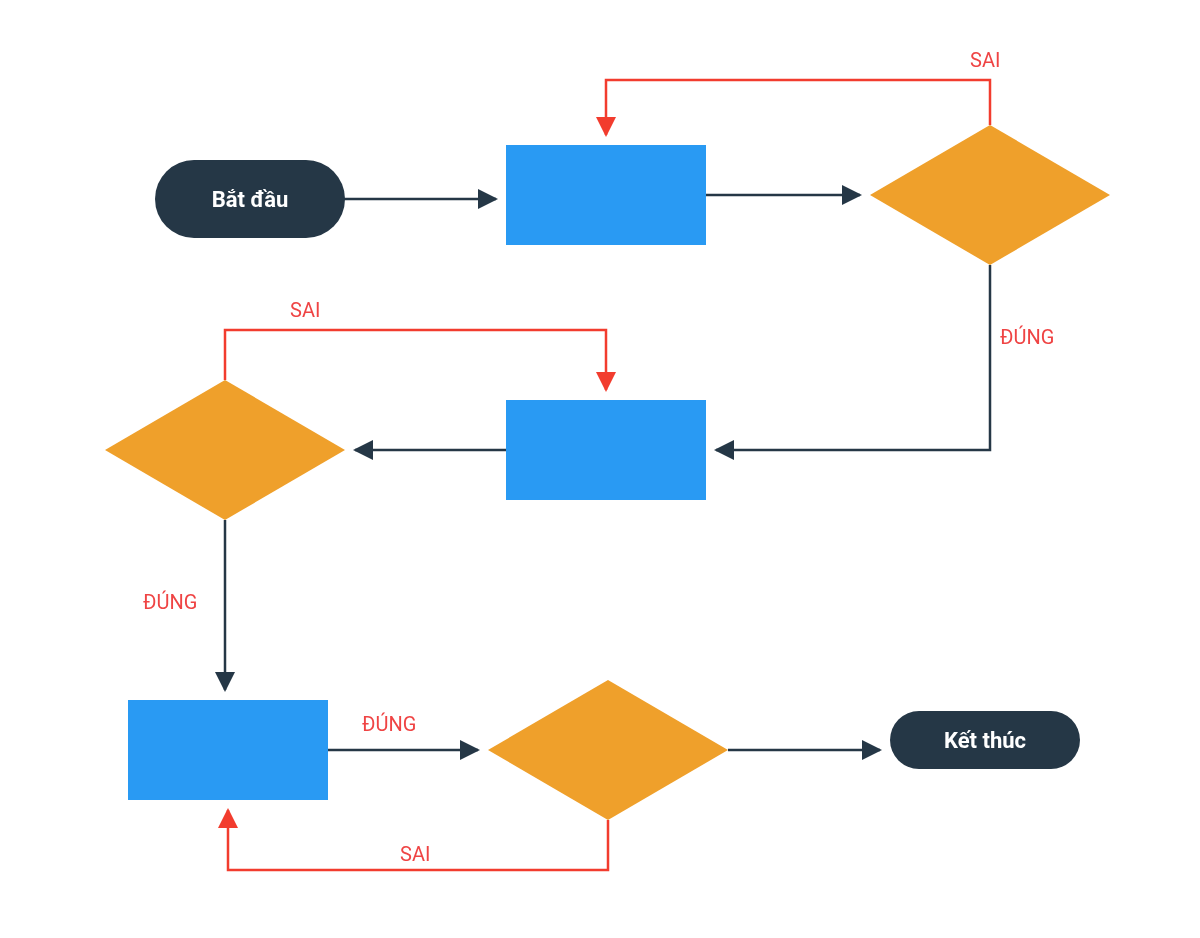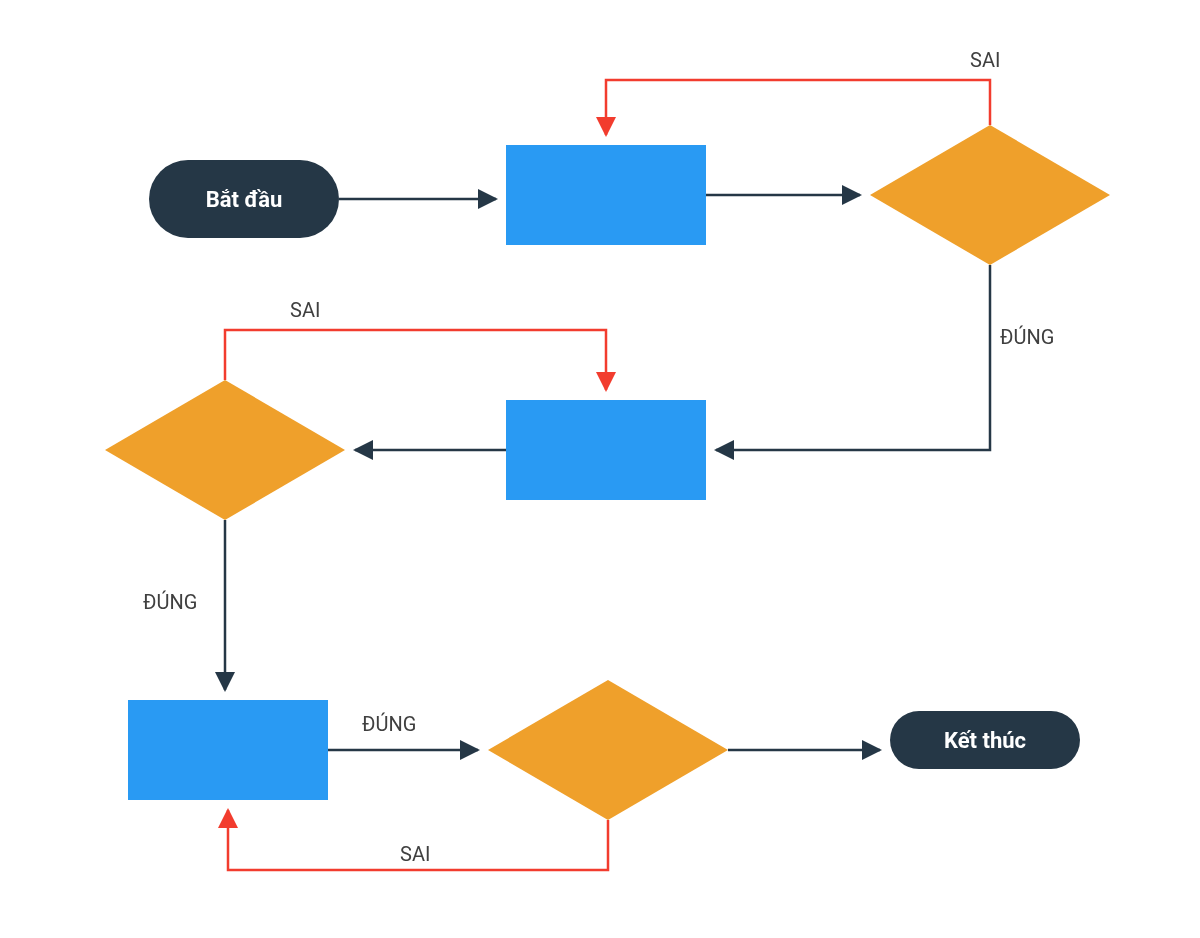--- a/index.html
+++ b/index.html
@@ -1,21 +1,21 @@
 <!DOCTYPE html>
 <html><head>
 <meta charset="utf-8">
 <style>
   html,body{margin:0;padding:0;background:#fff;font-family:-apple-system,BlinkMacSystemFont,"Segoe UI",Roboto,Helvetica,Arial,sans-serif;}
   .canvas{position:relative;width:1200px;height:938px;}
   svg{position:absolute;top:0;left:0;}
   .node{position:absolute;display:flex;align-items:center;justify-content:center;box-sizing:border-box;}
   .terminator{background:#253746;color:#fff;font-weight:700;font-size:22px;border-radius:40px;}
   .process{background:#299AF3;}
-  .edge-label{position:absolute;font-size:20px;color:#404040;background:transparent;white-space:nowrap;}
+  .edge-label{position:absolute;font-size:20px;color:#ef4444;background:transparent;white-space:nowrap;}
 </style>
 </head>
 <body>
 
 <div class="canvas">
 
   <svg width="1200" height="938">
     <defs>
       <marker id="arrow-default" viewBox="0 0 10 10" refX="9" refY="5" markerWidth="8" markerHeight="8" orient="auto-start-reverse">
         <path d="M0,0 L10,5 L0,10 z" fill="#253746"></path>
@@ -31,21 +31,21 @@
         <path d="M990,265 L990,450 L716,450" fill="none" stroke="#253746" stroke-width="2.5" marker-end="url(#arrow-default)"></path>
         <path d="M506,450 L355,450" fill="none" stroke="#253746" stroke-width="2.5" marker-end="url(#arrow-default)"></path>
         <path d="M225,380 L225,330 L606,330 L606,390" fill="none" stroke="#F23C2E" stroke-width="2.5" marker-end="url(#arrow-false)"></path>
         <path d="M225,520 L225,690" fill="none" stroke="#253746" stroke-width="2.5" marker-end="url(#arrow-default)"></path>
         <path d="M328,750 L478,750" fill="none" stroke="#253746" stroke-width="2.5" marker-end="url(#arrow-default)"></path>
         <path d="M608,820 L608,870 L228,870 L228,810" fill="none" stroke="#F23C2E" stroke-width="2.5" marker-end="url(#arrow-false)"></path>
         <path d="M728,750 L880,750" fill="none" stroke="#253746" stroke-width="2.5" marker-end="url(#arrow-default)"></path>
       </g>
   </svg>
 
-  <div class="node terminator" style="left:149px;top:160px;width:190px;height:78px">
+  <div class="node terminator" style="left:155px;top:160px;width:190px;height:78px">
     <span>Bắt đầu</span>
   </div>
 
   <div class="node process" style="left:506px;top:145px;width:200px;height:100px"></div>
 
   <div class="node" style="left:870px;top:125px;width:240px;height:140px">
     <svg width="240" height="140">
       <polygon points="120,0 240,70 120,140 0,70" fill="#EFA02B"></polygon>
     </svg>
   </div>

